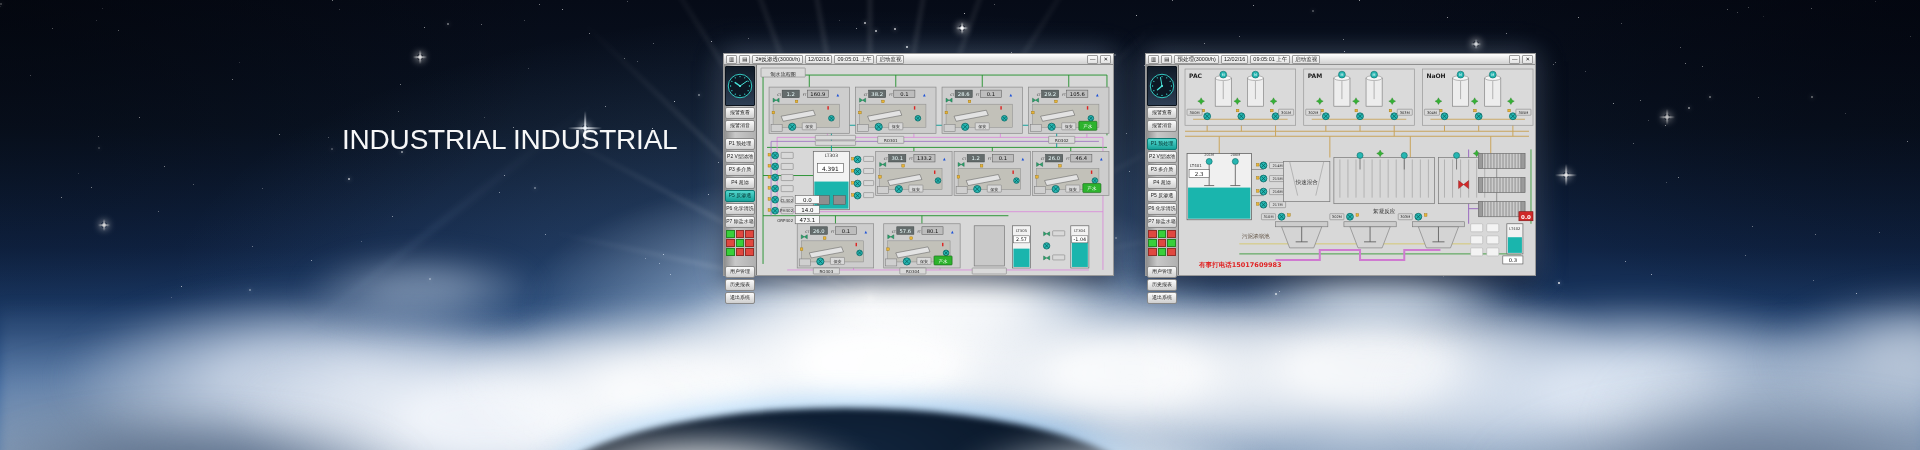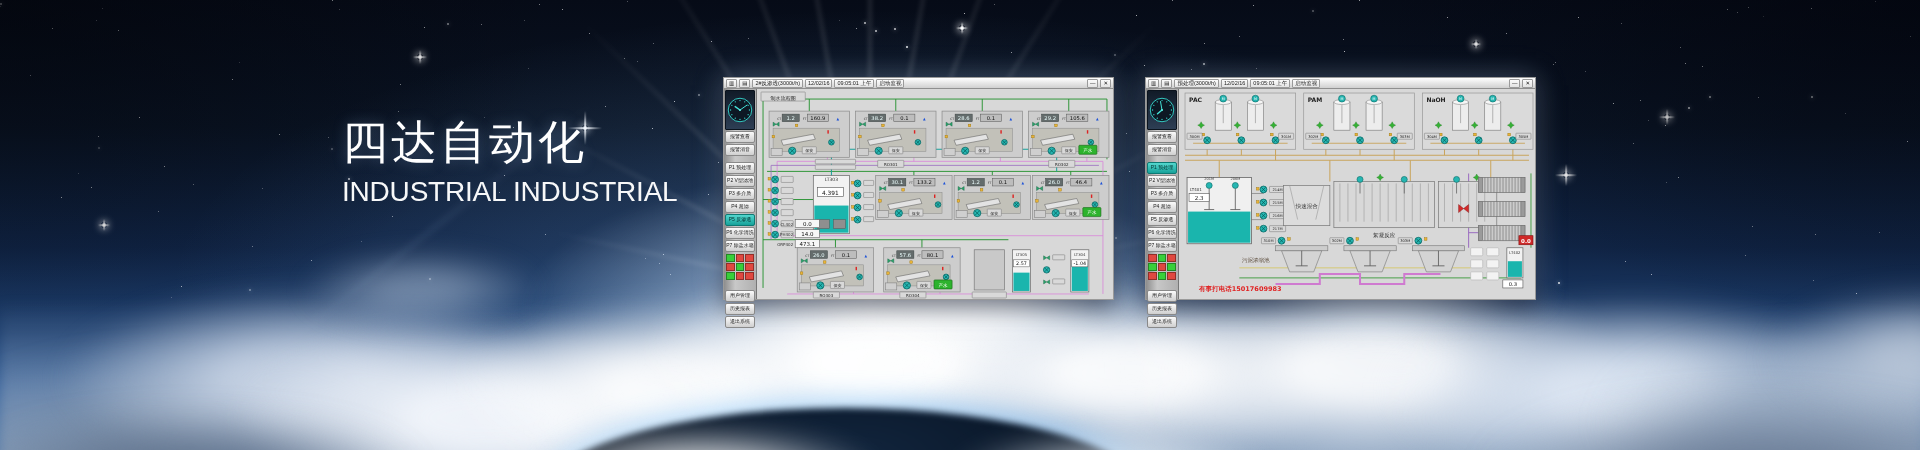--- a/index.html
+++ b/index.html
@@ -22,21 +22,21 @@
   .cl{position:absolute;border-radius:50%;}
   #vig{background:
     radial-gradient(900px 520px at 0% 0%,rgba(2,4,10,.6),transparent 62%),
     radial-gradient(900px 520px at 100% 0%,rgba(2,4,12,.65),transparent 62%);}
   
   .hero{position:absolute;left:342px;top:116px;z-index:6;color:#fff;}
   .hero .cn{font-size:46px;line-height:52px;letter-spacing:3px;font-weight:400;
     text-shadow:0 0 14px rgba(170,205,255,.35);}
   .hero .en{font-size:28px;line-height:30px;letter-spacing:-0.2px;margin-top:9px;font-weight:400;opacity:.97;}
   
-  .scada{position:absolute;top:77px;width:389px;height:221px;z-index:10;display:flex;flex-direction:column;
+  .scada{position:absolute;top:53px;width:389px;height:221px;z-index:10;display:flex;flex-direction:column;
     background:#d6d6d6;border:1px solid #9a9a9a;box-sizing:content-box;
     box-shadow:0 8px 22px rgba(0,2,12,.5),0 0 26px rgba(185,215,255,.35);}
   #scada1{left:723px}  #scada2{left:1145px}
   .tb{height:10px;flex:0 0 auto;background:linear-gradient(#ffffff,#d0d0d0);border-bottom:1px solid #8f8f8f;
     display:flex;align-items:center;gap:2px;padding:0 2px;font-size:5.5px;color:#222;line-height:8px;}
   .tb .seg{border:1px solid #9a9a9a;background:linear-gradient(#fbfbfb,#e3e3e3);padding:0 2px;height:7px;
     line-height:7px;border-radius:1px;white-space:nowrap;}
   .tb .grow{flex:1}
   .wbody{flex:1;display:flex;min-height:0;}
   .sbar{width:33px;flex:0 0 auto;background:linear-gradient(90deg,#8d8d8d,#c8c8c8 35%,#b0b0b0);
@@ -298,21 +298,20 @@
       <div class="cl" style="left: 820px; top: 238px; width: 300px; height: 120px; background: radial-gradient(closest-side, rgba(255, 255, 255, 0.85) 30%, transparent); filter: blur(16px);"></div>
       <div class="cl" style="left: 300px; top: 250px; width: 240px; height: 80px; background: radial-gradient(closest-side, rgba(190, 205, 225, 0.5) 30%, transparent); filter: blur(12px);"></div>
       <div class="cl" style="left: 1250px; top: 248px; width: 260px; height: 90px; background: radial-gradient(closest-side, rgba(230, 240, 250, 0.6) 30%, transparent); filter: blur(12px);"></div>
       <div style="position: absolute; left: 535px; top: 408px; width: 620px; height: 190px; border-radius: 50%; background: radial-gradient(at 50% 28%, rgb(18, 38, 63), rgb(7, 18, 33) 62%); filter: blur(3px); box-shadow: rgba(110, 190, 255, 0.45) 0px -8px 26px;"></div>
       <div class="cl" style="left: 520px; top: 425px; width: 360px; height: 95px; background: radial-gradient(closest-side, rgba(255, 255, 255, 0.78) 30%, transparent); filter: blur(12px);"></div>
       <div class="cl" style="left: 950px; top: 428px; width: 330px; height: 95px; background: radial-gradient(closest-side, rgba(234, 242, 250, 0.72) 30%, transparent); filter: blur(12px);"></div>
     </div>
   <div id="vig"></div>
 
   <div class="hero">
-    <div class="cn">四达自动化</div>
     <div class="en">INDUSTRIAL INDUSTRIAL</div>
   </div>
 
   <div class="scada" id="scada1">
       <div class="tb">
         <div class="seg">▥</div>
         <div class="seg">▤</div>
         <div class="seg">2#反渗透(3000t/h)</div>
         <div class="seg">12/02/16</div>
         <div class="seg">09:05:01 上午</div>

